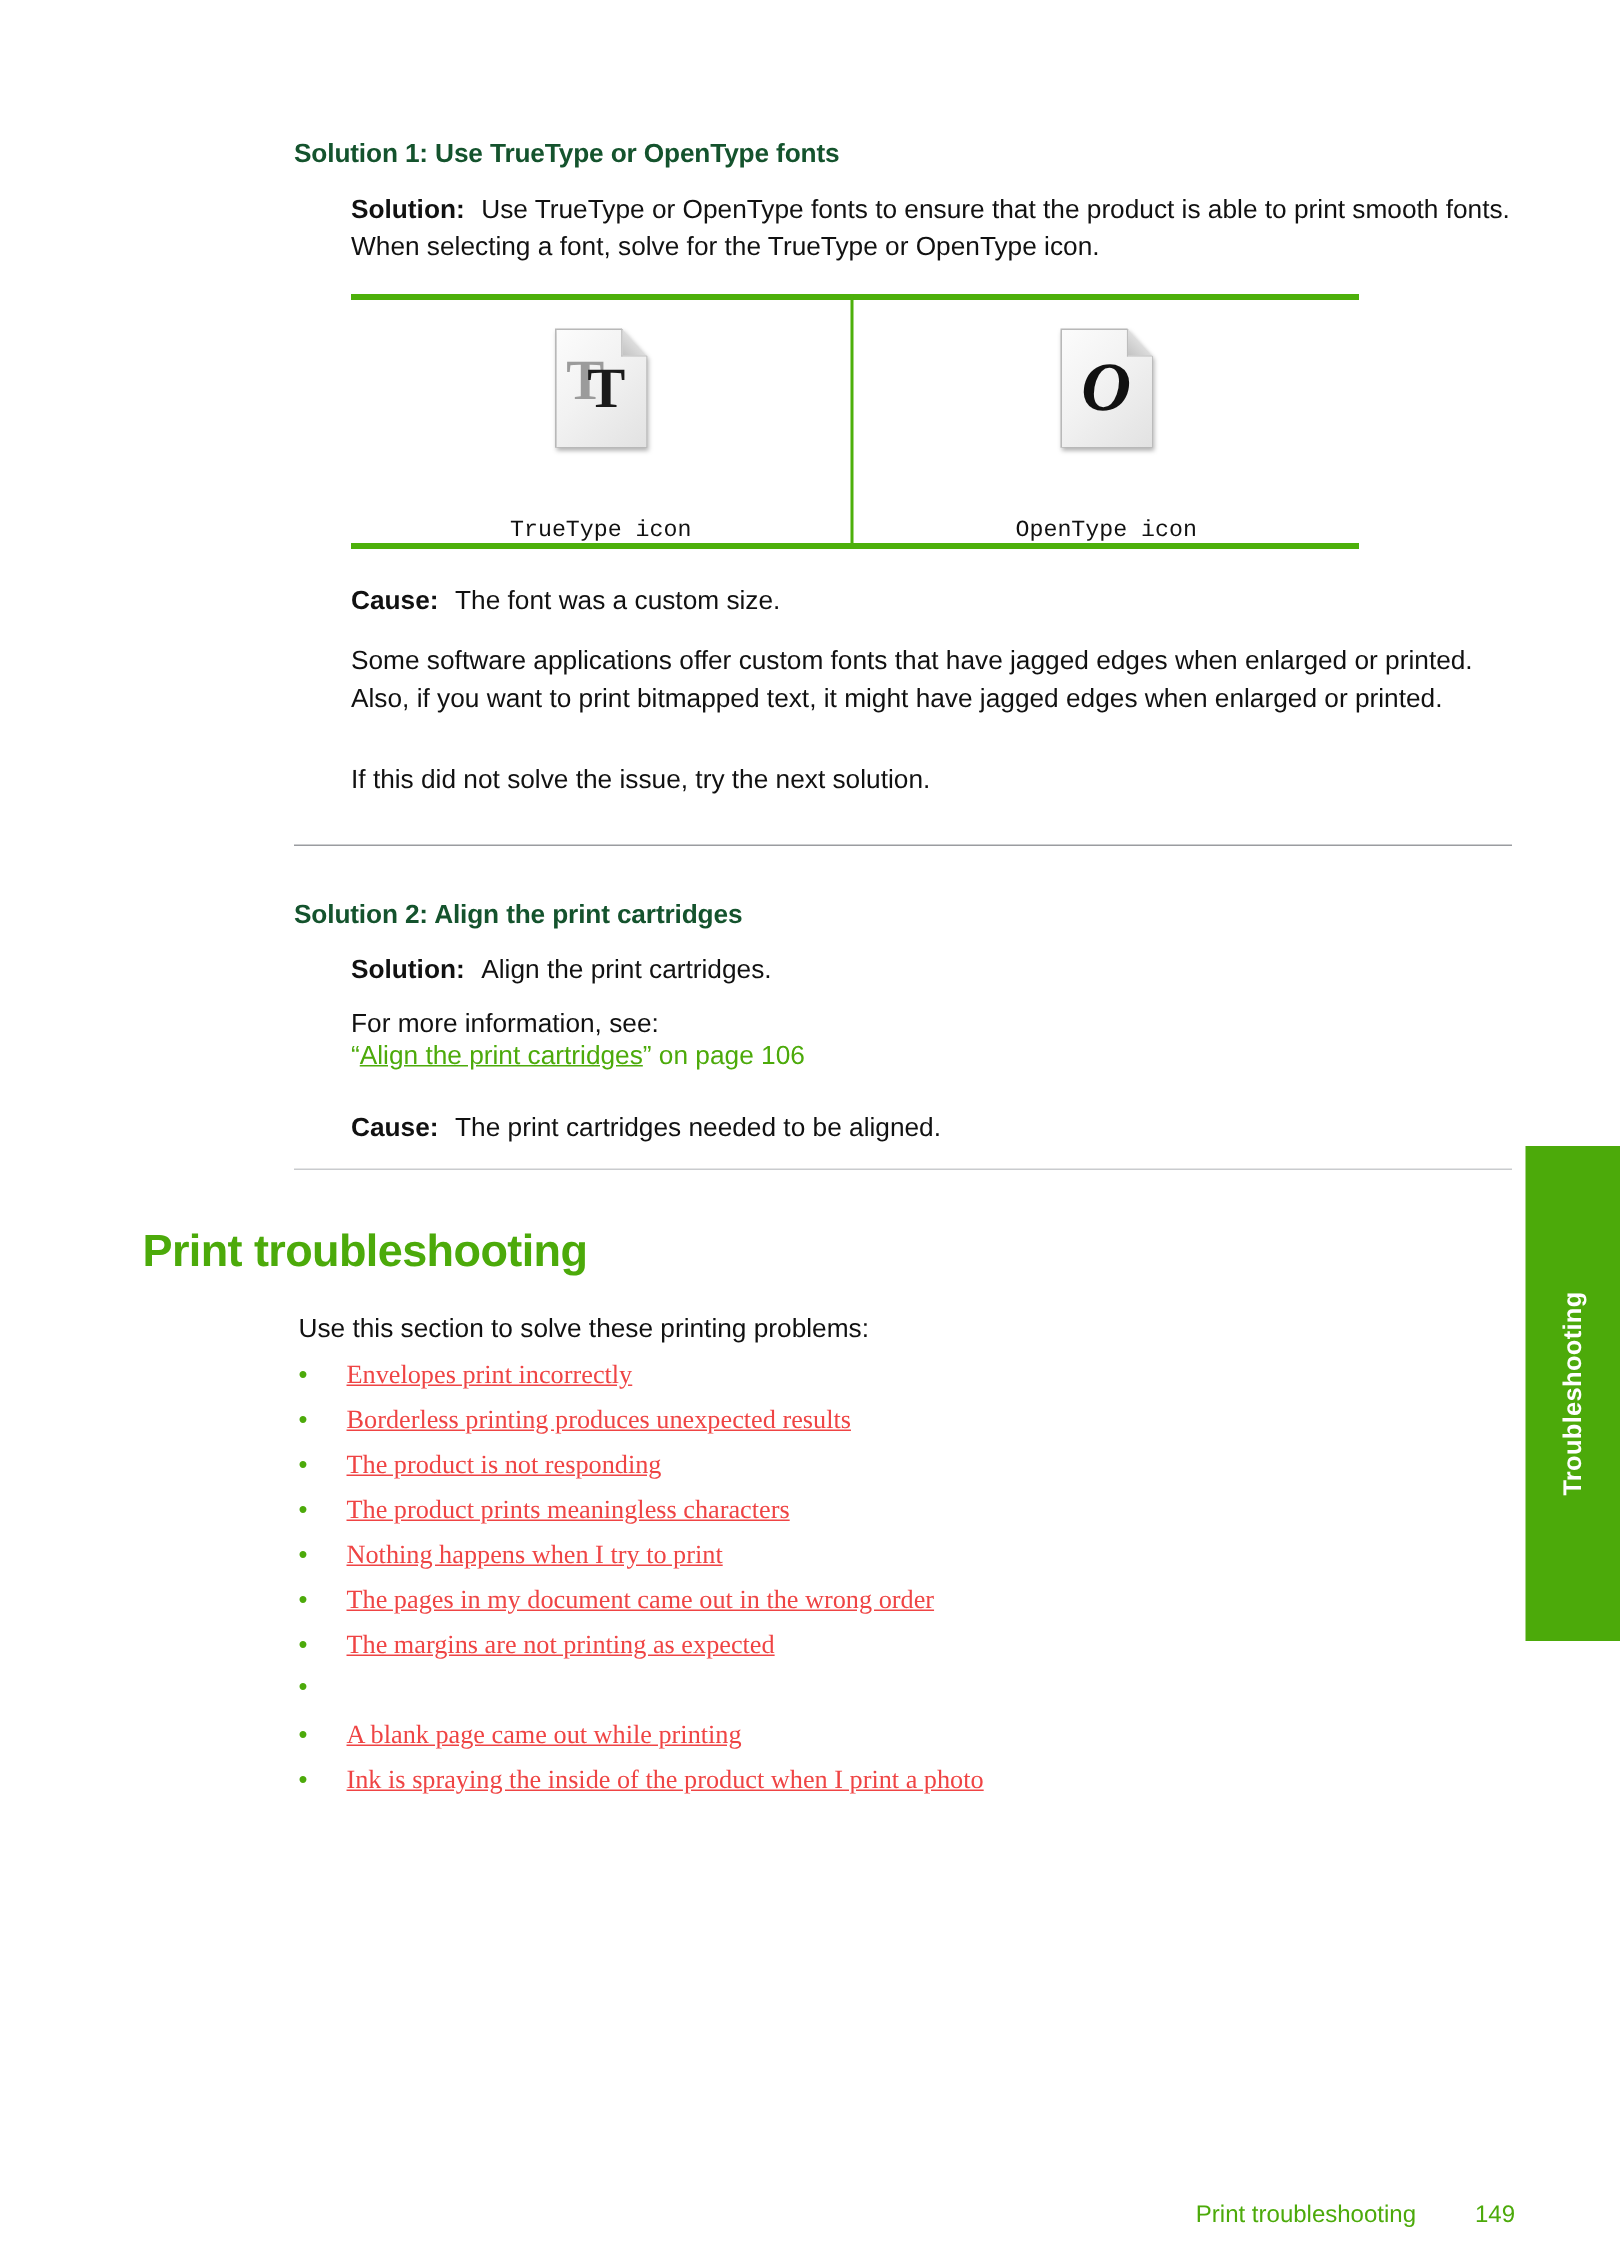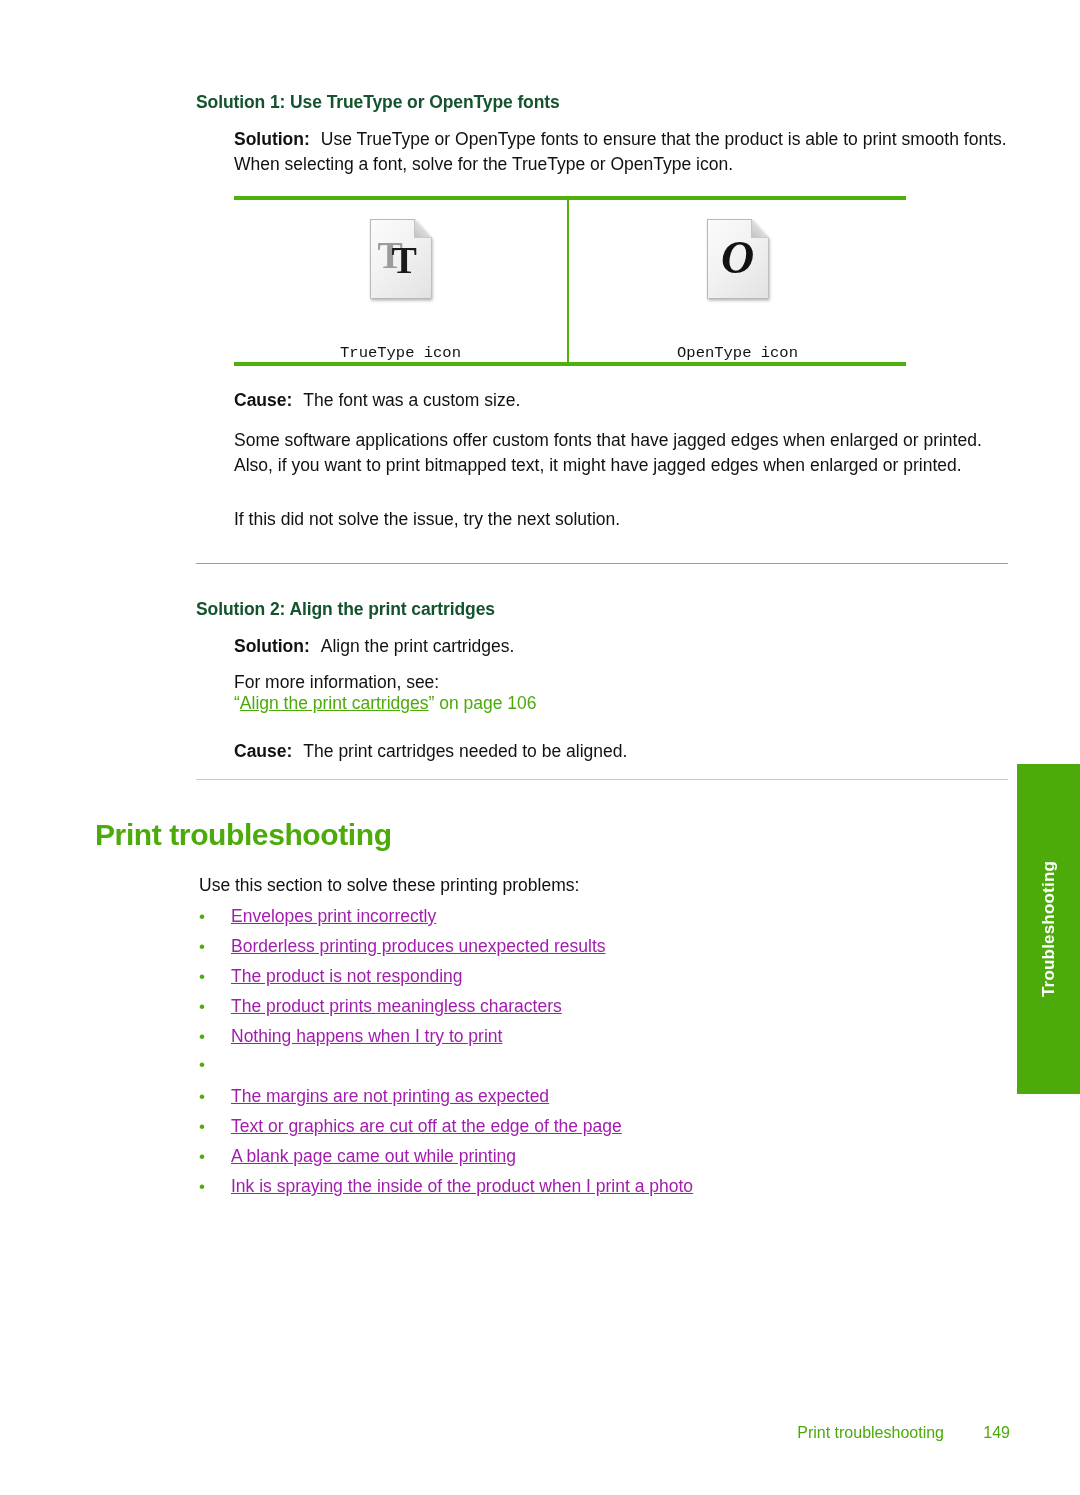--- a/index.html
+++ b/index.html
@@ -216,24 +216,24 @@
     height: 30px;
   }
   .bullet {
     width: 32px;
     flex: 0 0 32px;
     color: #4CAA0A;
     font-size: 17px;
     line-height: 1;
   }
   .xlink {
-    color: #a21caf;
+    color: #ef4444;
     text-decoration: underline;
     font-size: 17.5px;
-    font-family: Liberation Sans, sans-serif;
+    font-family: Liberation Serif, serif;
   }
   .xref-line {
     color: #4CAA0A;
     font-size: 17.5px;
   }
   .xref-line .u {
     text-decoration: underline;
   }
 
   
@@ -245,20 +245,21 @@
     text-align: right;
     color: #4CAA0A;
     font-size: 16px;
     font-family: "Liberation Sans", sans-serif;
   }
   .footer .ftitle { }
   .footer .fpage {
     display: inline-block;
     width: 66px;
     text-align: right;
+    margin-top: 44px;
   }
 </style>
 </head>
 <body>
 
 <div class="page">
 
   <div class="side-tab">
     <div class="side-tab-label">Troubleshooting</div>
   </div>
@@ -364,30 +365,30 @@
         <a class="xlink" href="#">The product prints meaningless characters</a>
       </div>
 
       <div class="link-row">
         <span class="bullet">•</span>
         <a class="xlink" href="#">Nothing happens when I try to print</a>
       </div>
 
       <div class="link-row">
         <span class="bullet">•</span>
+        <a class="xlink" href="#">The pages in my document came out in the wrong order</a>
       </div>
 
       <div class="link-row">
         <span class="bullet">•</span>
         <a class="xlink" href="#">The margins are not printing as expected</a>
       </div>
 
       <div class="link-row">
         <span class="bullet">•</span>
-        <a class="xlink" href="#">Text or graphics are cut off at the edge of the page</a>
       </div>
 
       <div class="link-row">
         <span class="bullet">•</span>
         <a class="xlink" href="#">A blank page came out while printing</a>
       </div>
 
       <div class="link-row">
         <span class="bullet">•</span>
         <a class="xlink" href="#">Ink is spraying the inside of the product when I print a photo</a>

